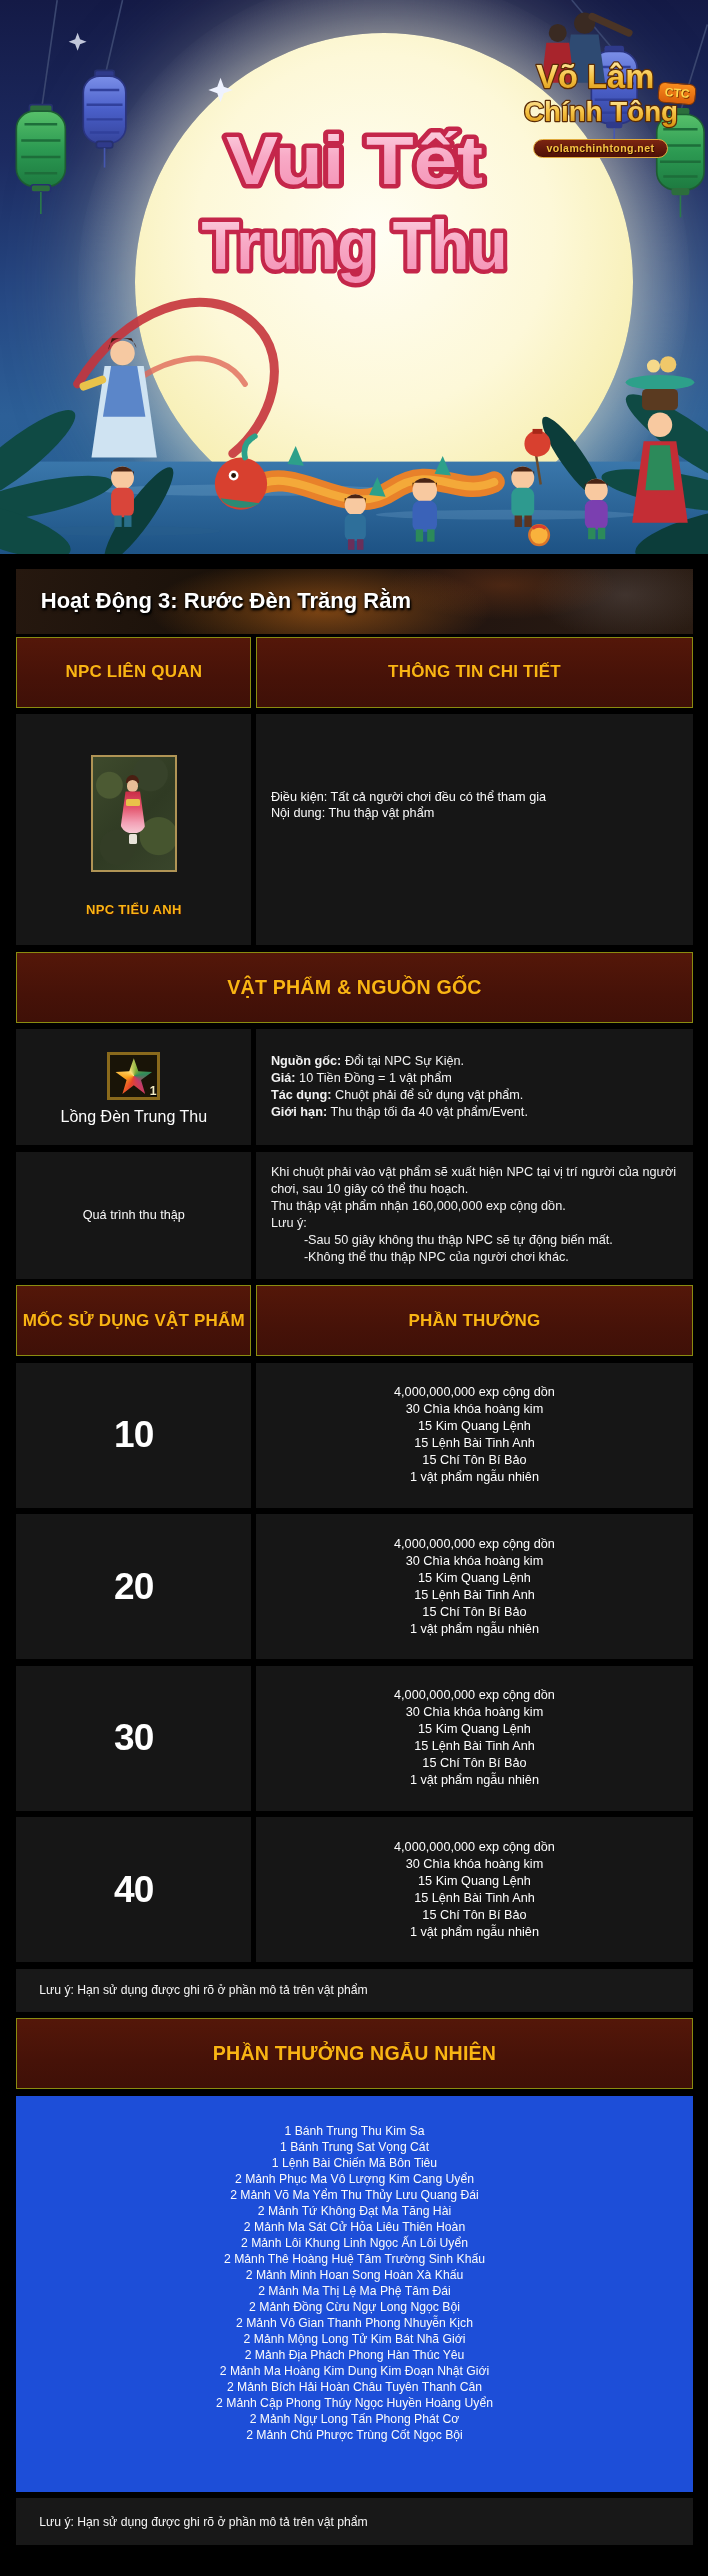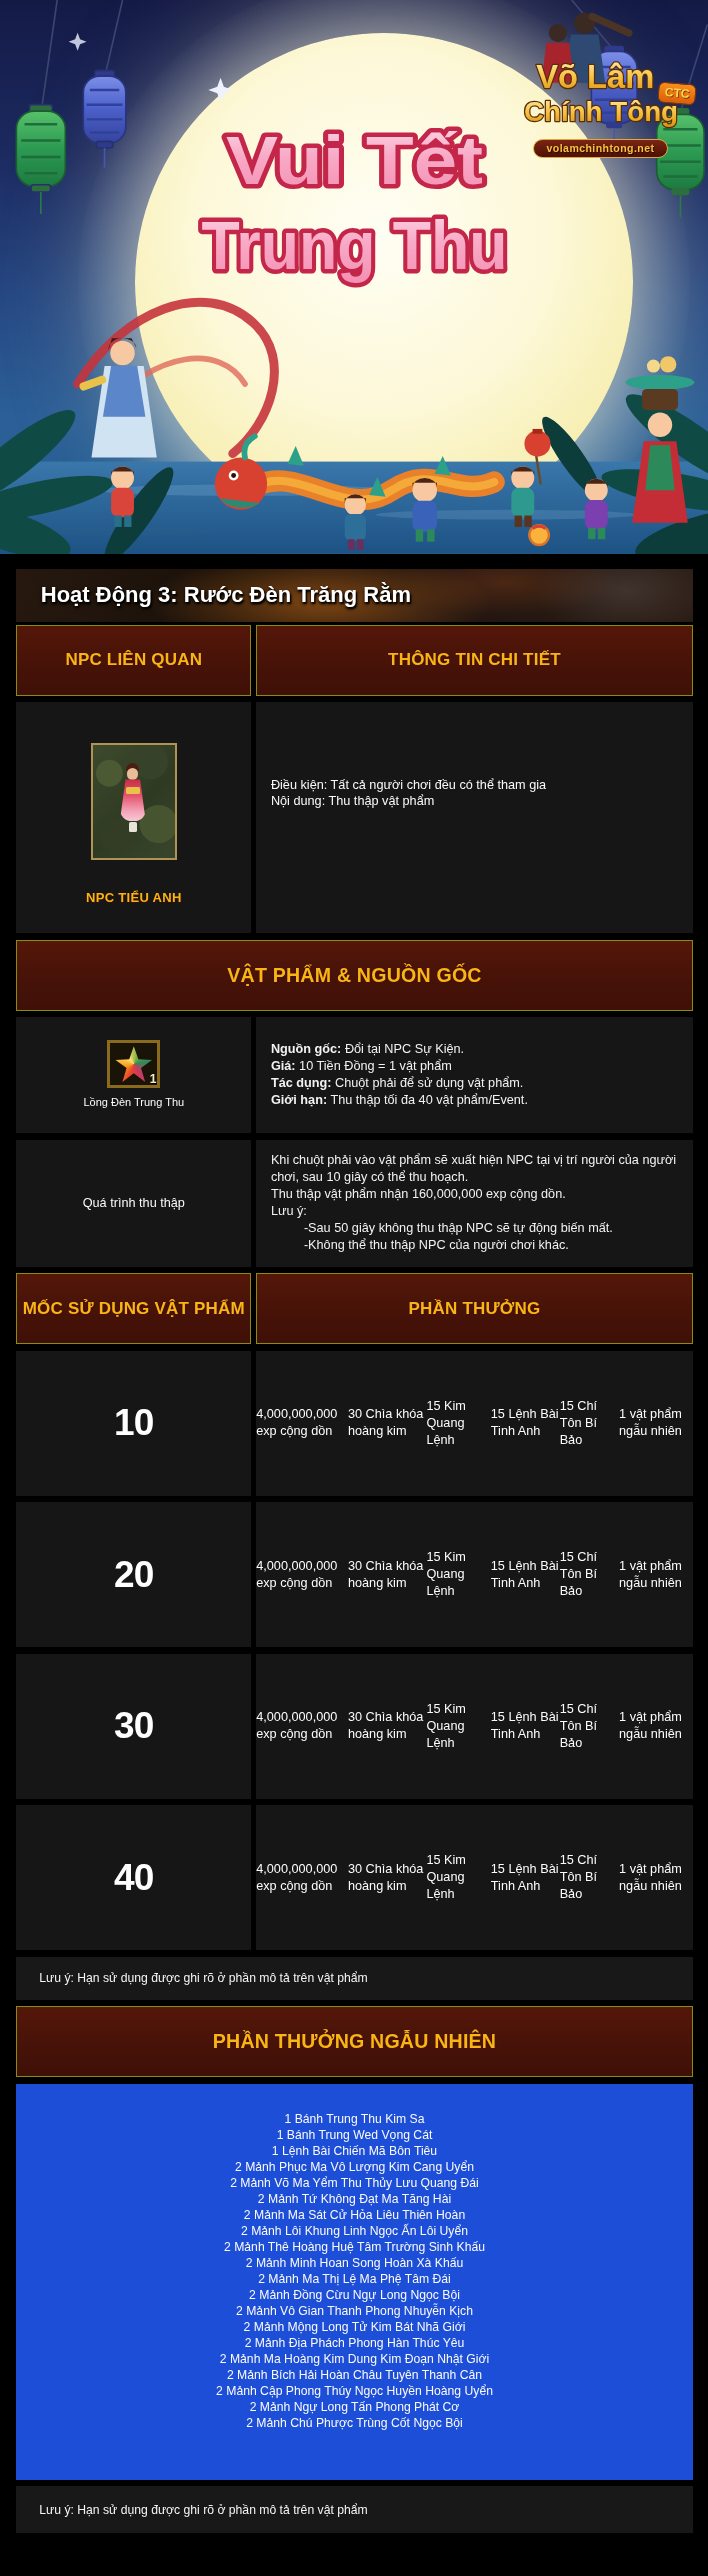--- a/index.html
+++ b/index.html
@@ -23,21 +23,21 @@
   .logo svg text{font-family:"Liberation Sans","DejaVu Sans",sans-serif;font-weight:bold;
     fill:url(#goldGrad);stroke:#5a2c06;stroke-width:3px;stroke-linejoin:round;paint-order:stroke fill;}
   .ctc-badge{position:absolute;right:6.5px;top:78px;background:linear-gradient(#f98d1e,#d95f0a);
     border:1.6px solid #86380ا4;border:1.6px solid #863804;border-radius:6.5px;transform:rotate(5deg);
     color:#ffd84d;font-weight:bold;font-size:12.2px;padding:2.4px 5.7px;text-shadow:0.8px 0.8px 0 #7a3000;}
   .site-ribbon{display:inline-block;margin-top:0;background:linear-gradient(#7c2511,#4d1007);
     border:1.6px solid #dfa93c;border-radius:10.6px;color:#f5c242;font-weight:bold;font-size:10.6px;
     padding:2.4px 13px;letter-spacing:0.4px;text-shadow:0.8px 0.8px 0.8px #300a02;}
 
   
-  .section-bar{height:53px;margin:14.7px 16.3px 3.3px;display:flex;align-items:center;
+  .section-bar{height:65px;margin:14.7px 16.3px 3.3px;display:flex;align-items:center;
     background:
       radial-gradient(ellipse 245px 73px at 45% 62%,rgba(222,120,28,.50),rgba(0,0,0,0) 70%),
       radial-gradient(ellipse 163px 49px at 72% 25%,rgba(150,70,25,.35),rgba(0,0,0,0) 70%),
       radial-gradient(ellipse 131px 65px at 90% 40%,rgba(120,110,110,.30),rgba(0,0,0,0) 70%),
       linear-gradient(100deg,#26180f 0%,#181009 35%,#221510 65%,#2a1c13 100%);}
   .section-bar span{font-size:22px;font-weight:bold;color:#fff;padding-left:24.5px;
     text-shadow:0 1.6px 3.3px #000,1.6px 1.6px 1.6px rgba(0,0,0,.85);}
 
   
   .row{display:flex;gap:4.9px;margin:0 16.3px 6.5px;}
@@ -78,37 +78,37 @@
   
   .item-row .body-cell{height:116px;}
   .item-cell{display:flex;flex-direction:column;align-items:center;}
   .item-icon{margin-top:23px;width:47px;height:42px;background:#191407;border:3.3px solid #8a6a1c;
     position:relative;display:flex;align-items:center;justify-content:center;}
   .star-shape{width:38px;height:38px;
     background:conic-gradient(from 200deg,#e8442a,#f9a21b,#ffe27a,#7fae3a,#2f8a5a,#c23a6a,#e8442a);
     clip-path:polygon(50% 2%,62% 36%,98% 38%,69% 59%,80% 96%,50% 73%,20% 96%,31% 59%,2% 38%,38% 36%);}
   .item-badge{position:absolute;right:0.8px;bottom:-0.8px;color:#f3ecc4;font-size:12.2px;font-weight:bold;
     text-shadow:0.8px 0.8px 0 #000;}
-  .item-name{margin-top:7.3px;font-size:11px;color:#fdfdfd;}
+  .item-name{margin-top:7.3px;font-size:16px;color:#fdfdfd;}
   .details-cell{display:flex;flex-direction:column;justify-content:center;padding:0 14.7px;
     font-size:12.7px;line-height:17px;}
   .dlabel{font-weight:bold;}
 
   
   .process-row .body-cell{height:127px;}
   .process-label{display:flex;align-items:center;justify-content:center;font-size:12.7px;color:#fafafa;}
   .process-cell{display:flex;flex-direction:column;justify-content:center;padding:0 16.3px 0 14.7px;
     font-size:12.7px;line-height:17px;}
   .pline.indent{padding-left:33px;}
 
   
   .mrow .body-cell{height:145px;}
   .mnum{display:flex;align-items:center;justify-content:center;font-size:37px;font-weight:bold;
     color:#fff;letter-spacing:-0.8px;}
-  .mrewards{display:flex;align-items:center;justify-content:center;
+  .mrewards{display:flex;flex-direction:column;align-items:center;justify-content:center;
     font-size:12.7px;line-height:17px;text-align:left;color:#fdfdfd;}
 
   
   .note{margin:0 16.3px 6.5px;background:#181818;height:43px;display:flex;align-items:center;
     padding-left:23px;font-size:12.2px;color:#f5f5f5;box-sizing:border-box;}
   .note.last{height:47px;margin-top:0;}
 
   
   .random-list{margin:1.6px 16.3px 6.5px;background:#1d4ed8;min-height:396px;padding-top:27px;
     box-sizing:border-box;text-align:center;font-size:12.2px;line-height:16px;color:#fbfbfb;}
@@ -426,21 +426,21 @@
   </div>
 
   <div class="note">Lưu ý: Hạn sử dụng được ghi rõ ở phần mô tả trên vật phẩm</div>
 
   <div class="row">
     <div class="cell hdr h24 full">PHẦN THƯỞNG NGẪU NHIÊN</div>
   </div>
 
   <div class="random-list">
       <div>1 Bánh Trung Thu Kim Sa</div>
-      <div>1 Bánh Trung Wed Vọng Cát</div>
+      <div>1 Bánh Trung Sat Vọng Cát</div>
       <div>1 Lệnh Bài Chiến Mã Bôn Tiêu</div>
       <div>2 Mảnh Phục Ma Vô Lượng Kim Cang Uyển</div>
       <div>2 Mảnh Võ Ma Yểm Thu Thủy Lưu Quang Đái</div>
       <div>2 Mảnh Tứ Không Đạt Ma Tăng Hài</div>
       <div>2 Mảnh Ma Sát Cử Hỏa Liêu Thiên Hoàn</div>
       <div>2 Mảnh Lôi Khung Linh Ngọc Ấn Lôi Uyển</div>
       <div>2 Mảnh Thê Hoàng Huệ Tâm Trường Sinh Khấu</div>
       <div>2 Mảnh Minh Hoan Song Hoàn Xà Khấu</div>
       <div>2 Mảnh Ma Thị Lệ Ma Phệ Tâm Đái</div>
       <div>2 Mảnh Đồng Cừu Ngự Long Ngọc Bội</div>

